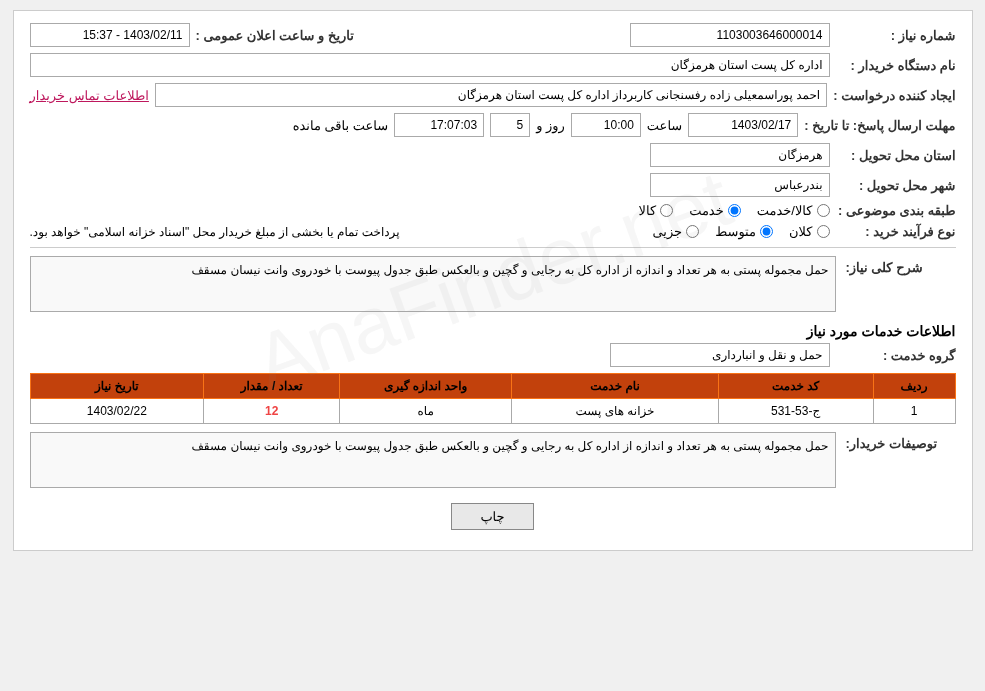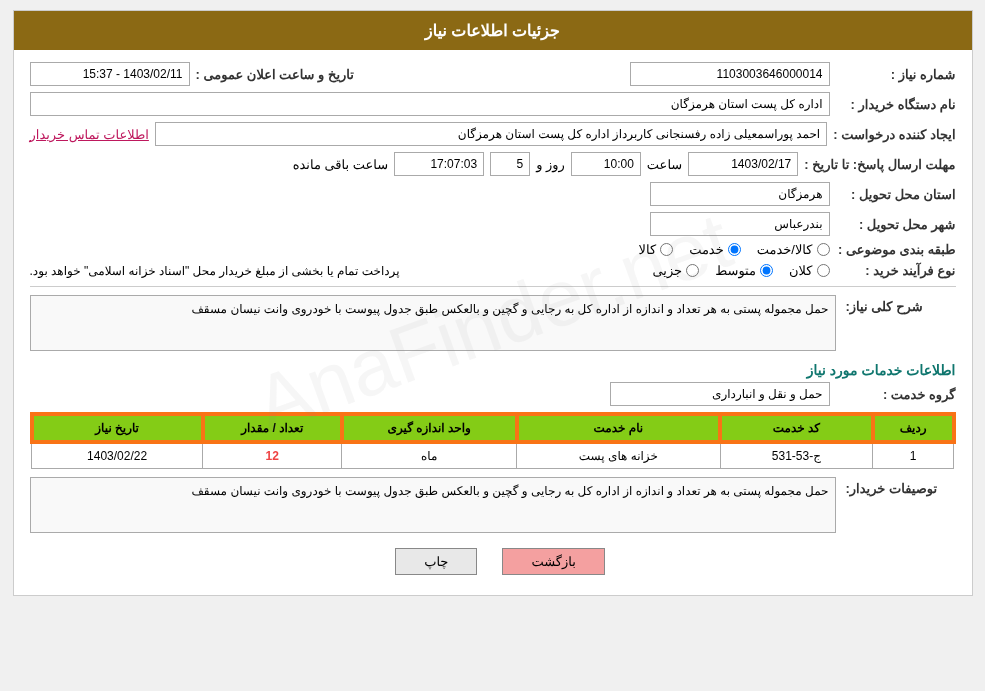--- a/index.html
+++ b/index.html
@@ -63,21 +63,21 @@
       cursor: pointer;
       white-space: nowrap;
     }
     .divider {
       border: none;
       border-top: 1px solid #ccc;
       margin: 8px 0;
     }
     .section-title {
       font-weight: bold;
-      color: #0f766e;
+      color: #000000;
       margin: 8px 0 4px 0;
       font-size: 14px;
     }
     
     .radio-group {
       display: flex;
       align-items: center;
       gap: 16px;
     }
     .radio-item {
@@ -94,22 +94,22 @@
       resize: none;
       background: #f9f9f9;
     }
     
     .data-table {
       width: 100%;
       border-collapse: collapse;
       margin-top: 6px;
     }
     .data-table th {
-      background: #84cc16;
-      border: 4px solid #f97316;
+      background: #c2410c;
+      border: 1px solid #f97316;
       padding: 5px 8px;
       text-align: center;
       font-size: 12px;
     }
     .data-table td {
       border: 1px solid #aaa;
       padding: 5px 20px;
       text-align: center;
       font-size: 12px;
     }
@@ -124,21 +124,20 @@
       gap: 10px;
       margin-top: 12px;
       margin-bottom: 8px;
     }
     .btn {
       padding: 5px 28px;
       font-family: Tahoma, Arial, sans-serif;
       font-size: 13px;
       cursor: pointer;
       border: 1px solid #888;
-      margin-left: 15px;
     }
     .btn-print {
       background: #e8e8e8;
     }
     .btn-back {
       background: #f4a0a0;
     }
     .watermark-container {
       position: relative;
     }
@@ -173,23 +172,20 @@
     .note-text {
       color: #000000;
       font-size: 12px;
     }
   </style>
 </head>
 <body>
 
 <div class="container">
 
-  <div class="page-header">
-    <span>جزئیات اطلاعات نیاز</span>
-  </div>
 
   <div class="content watermark-container">
     <div class="watermark">AnaFinder.net</div>
 
     <div class="form-row">
       <span class="label">شماره نیاز :</span>
       <input class="input-field input-fixed-lg" type="text" readonly="" value="1103003646000014" style="">
       <span style="flex:1"></span>
       <span class="label">تاریخ و ساعت اعلان عمومی :</span>
       <input class="input-field" style="width: 160px;" type="text" readonly="" value="1403/02/11 - 15:37">
@@ -305,17 +301,16 @@
     </table>
 
     <div class="row-flex" style="margin-top:8px">
       <span class="row-label">توصیفات خریدار:</span>
       <div class="row-content">
         <textarea class="text-area" rows="3" readonly="" style="">حمل مجموله پستی به هر تعداد و اندازه از اداره کل به رجایی و گچین و بالعکس طبق جدول پیوست با خودروی وانت نیسان مسقف</textarea>
       </div>
     </div>
 
     <div class="btn-row">
-      <button class="btn btn-back">بازگشت</button>
       <button class="btn btn-print">چاپ</button>
     </div>
   </div>
 </div>
 
 </body></html>

